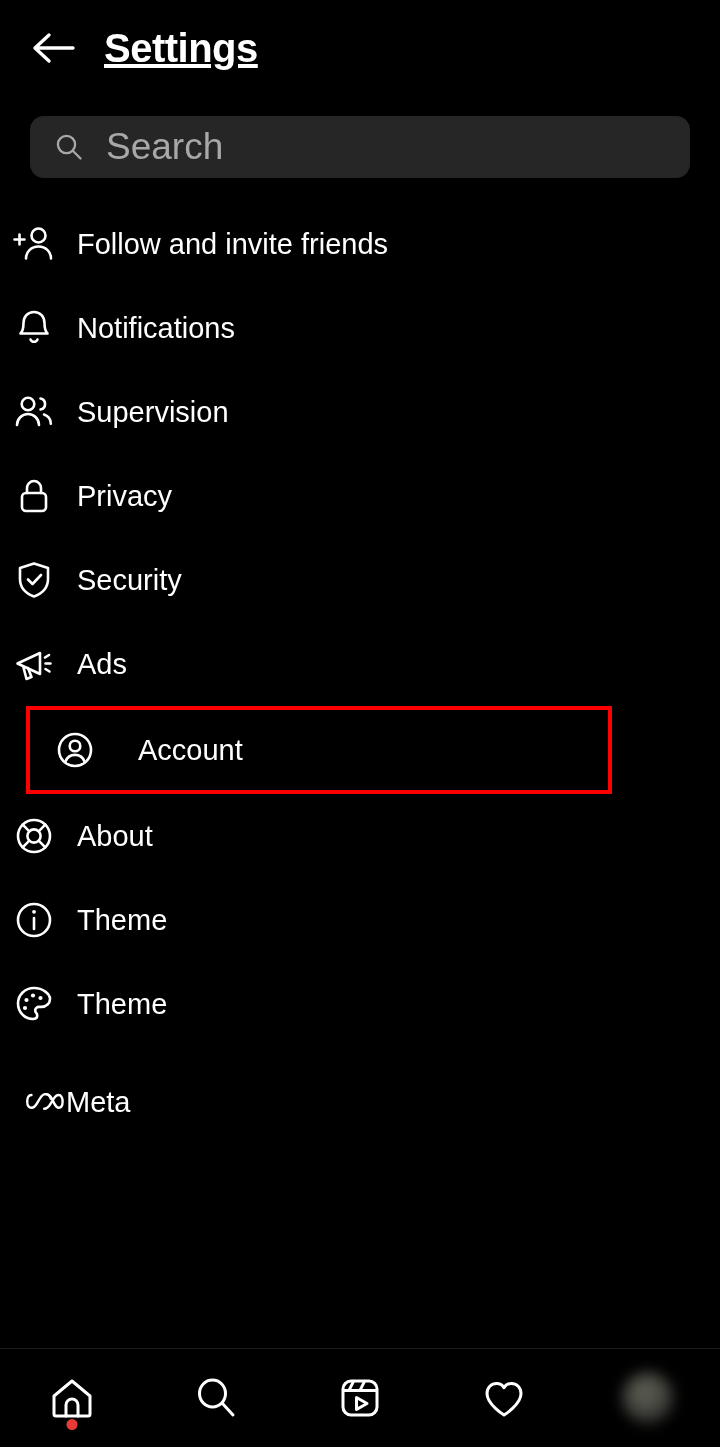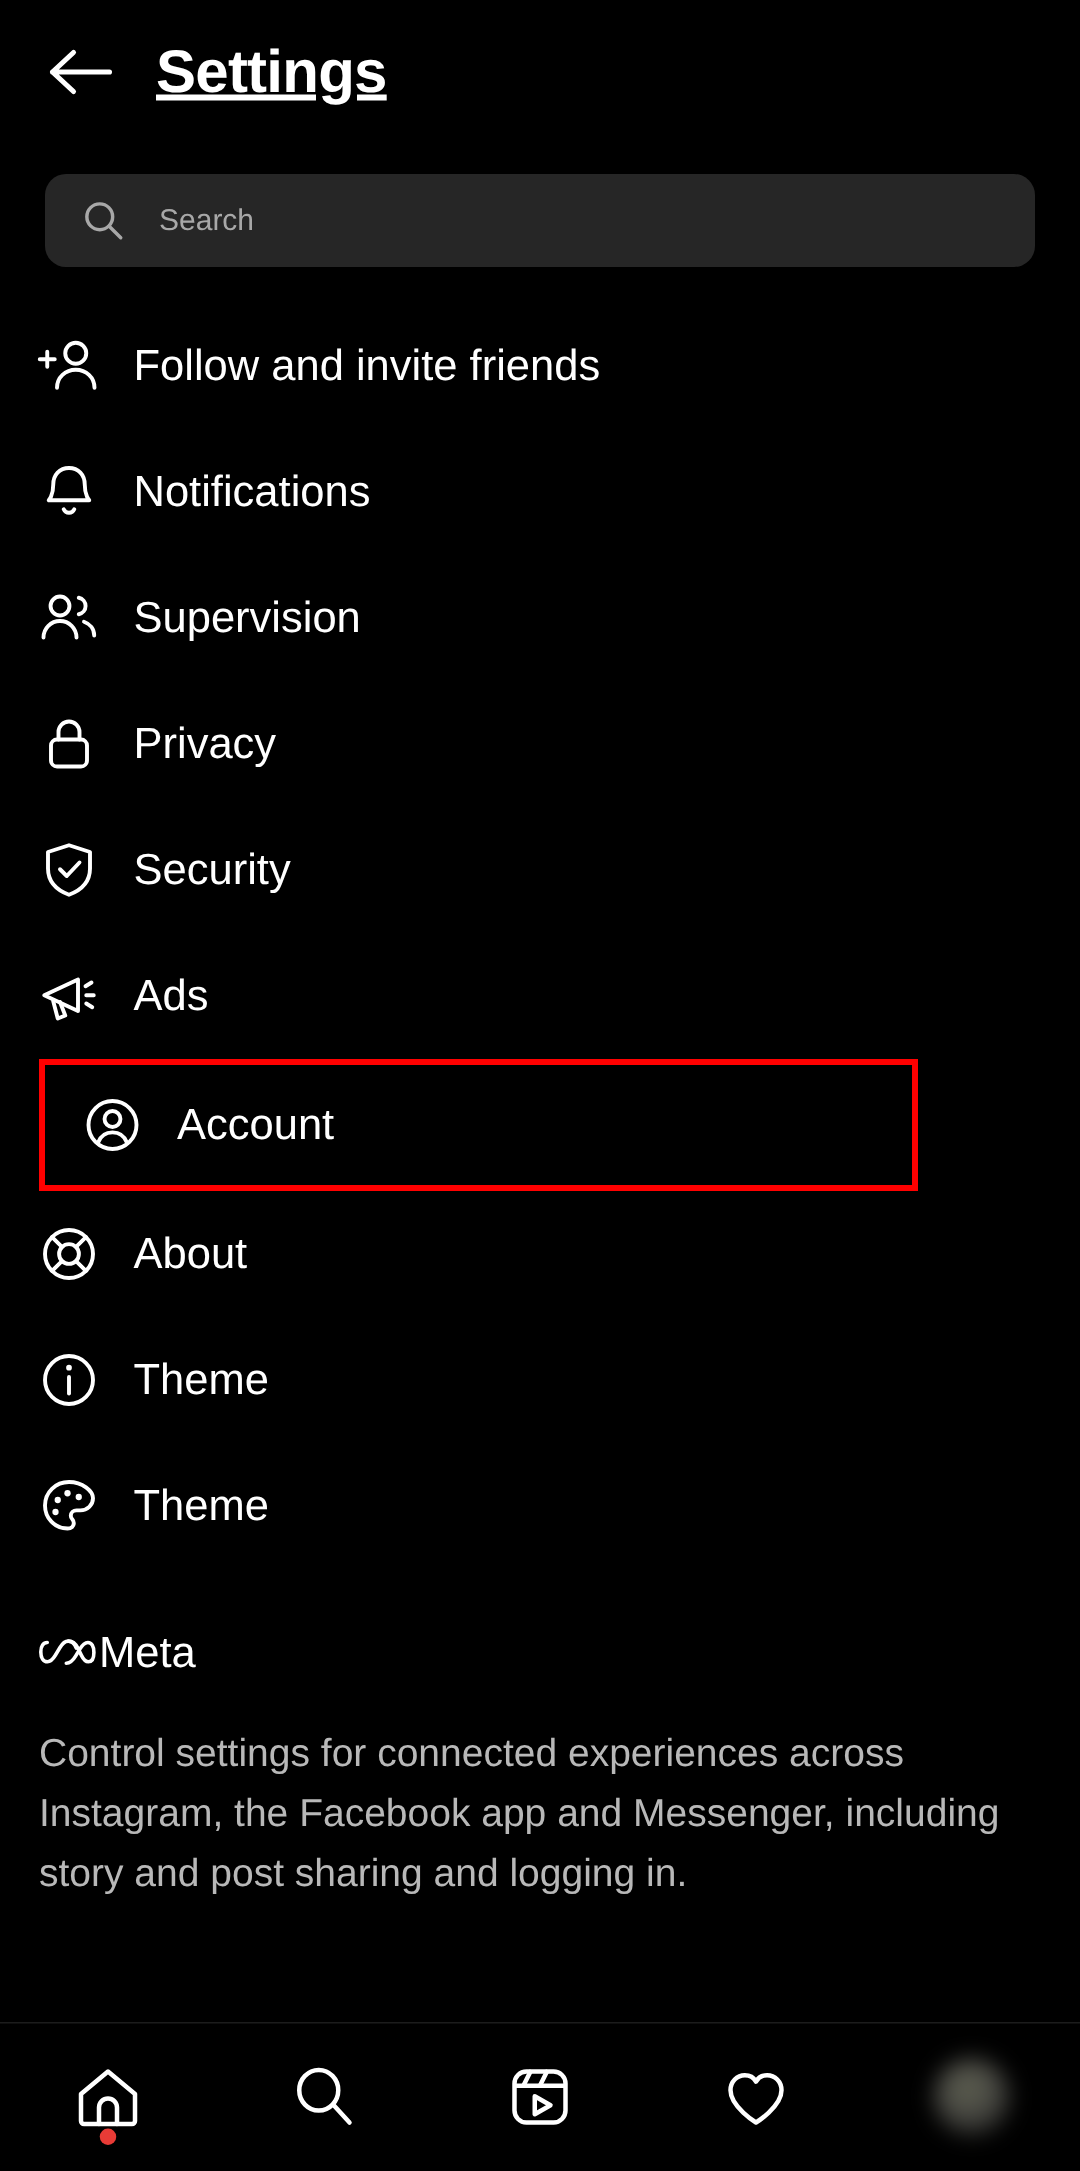--- a/index.html
+++ b/index.html
@@ -37,45 +37,46 @@
   .search-wrap {
     position:absolute; top:116px; left:30px;
     width:660px; height:62px;
     background:#262626; border-radius:14px;
     display:flex; align-items:center;
     padding:0 24px;
     cursor:text;
   }
   .search-icon { width:30px; height:30px; flex:0 0 auto; }
   .search-placeholder {
-    margin-left:22px; font-size:20px; color:#a8a8a8;
+    margin-left:22px; font-size:37px; color:#a8a8a8;
   }
 
   
   .menu { position:absolute; top:202px; left:0; right:0; }
   .menu-item {
     position:relative;
     height:84px;
     display:flex; align-items:center;
-    padding-left:23px;
+    padding-left:11px;
     cursor:pointer;
   }
   .menu-icon {
     width:46px; height:46px; flex:0 0 auto;
     display:flex; align-items:center; justify-content:center;
   }
   .menu-label {
     margin-left:20px; font-size:29px; color:#fff; font-weight:400;
   }
   .menu-item.highlighted {
     border:4px solid #ff0000;
     margin:0 106px 0 26px;
     padding-left:0;
     height:88px;
     width:586px;
+    gap:20px;
   }
   .menu-item.highlighted .menu-icon { margin-left:22px; }
 
   
   .meta-section { position:absolute; top:1080px; left:26px; right:26px; }
   .meta-brand { display:flex; align-items:center; height:44px; }
   .meta-logo { width:40px; height:28px; flex:0 0 auto; }
   .meta-name {
     font-size:29px; font-weight:500; color:#fff; 
   }
@@ -273,21 +274,20 @@
   </div>
 
   <div class="meta-section">
     <div class="meta-brand">
       <svg class="meta-logo" viewBox="0 0 40 28">
         <path d="M5.5 7c-2.6 0-4.3 2.4-4.3 6.3 0 4.1 1.8 6.5 4.4 6.5 2 0 3.4-1.2 5.3-4.3l3-5c1.6-2.7 3.3-4.4 5.6-4.4 2.6 0 4.4 1.9 5.3 4.6" stroke="#fff" stroke-width="2.4" fill="none" stroke-linecap="round"></path>
         <path d="M19.6 6.1c2.9 0 5 2 6.4 4.8l2.2 4.5c1.4 2.9 2.8 4.4 4.7 4.4 2.3 0 3.7-2.2 3.7-6.2 0-4.1-1.5-6.6-4-6.6-2 0-3.6 1.4-5.5 4.6l-2.6 4.3c-1.9 3.2-3.7 4.9-6.3 4.9" stroke="#fff" stroke-width="2.4" fill="none" stroke-linecap="round"></path>
       </svg>
       <span class="meta-name">Meta</span>
     </div>
-    <div class="meta-desc">Control settings for connected experiences across Instagram, the Facebook app and Messenger, including story and post sharing and logging in.</div>
   </div>
 
   <div class="bottom-nav">
 
     <div class="nav-item">
       <svg width="52" height="52" viewBox="0 0 52 52">
         <g stroke="#fff" stroke-width="3" fill="none" stroke-linecap="round" stroke-linejoin="round">
           <path d="M8 24 26 9l18 15v18a2 2 0 0 1-2 2H10a2 2 0 0 1-2-2z"></path>
           <path d="M20 44V33a6 6 0 0 1 12 0v11"></path>
         </g>

